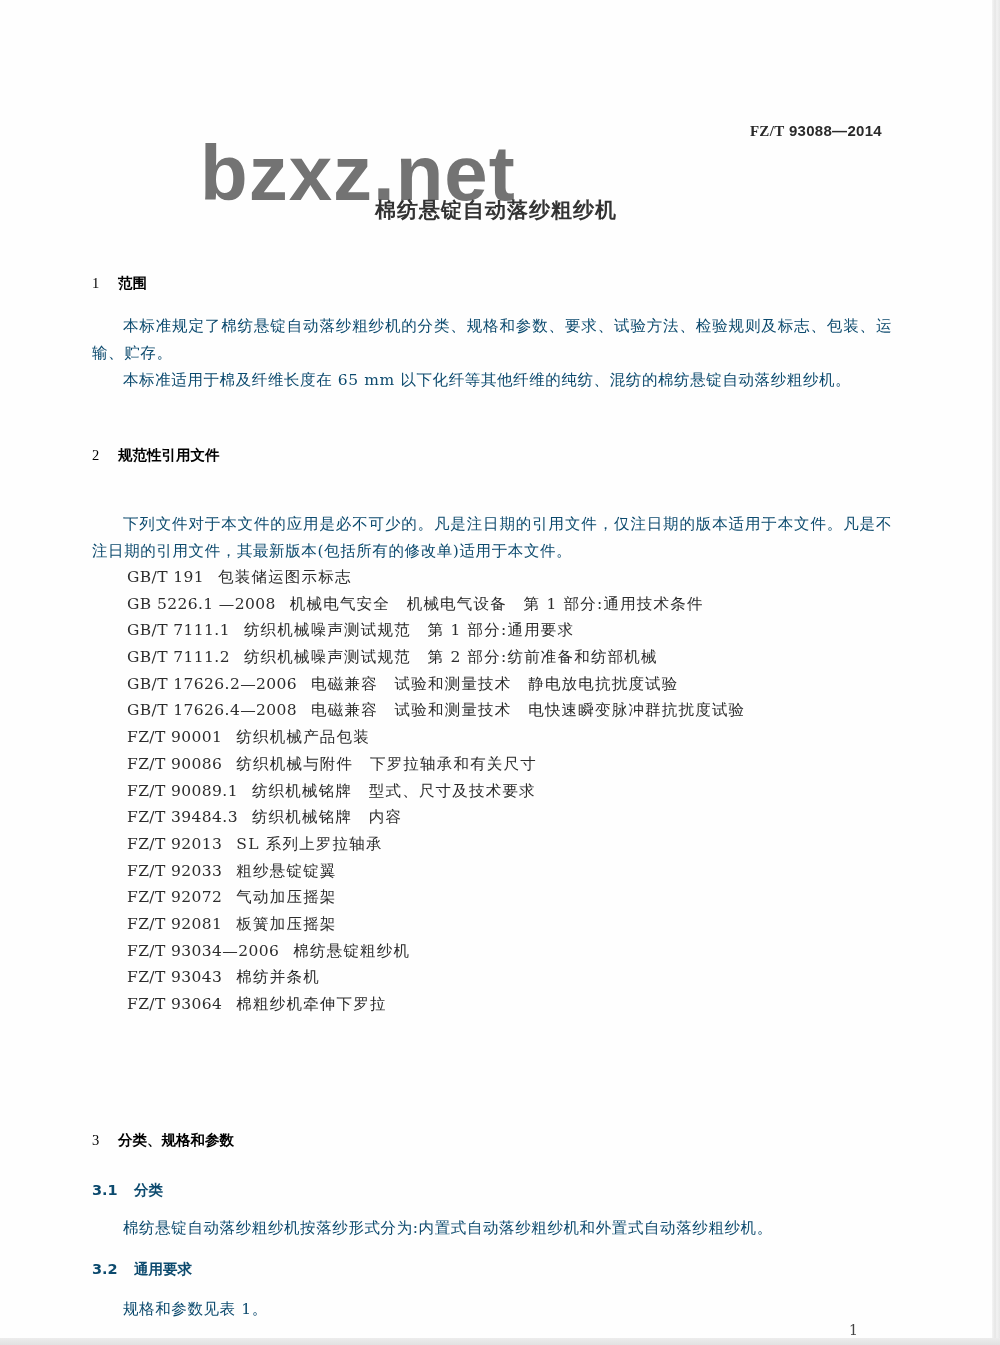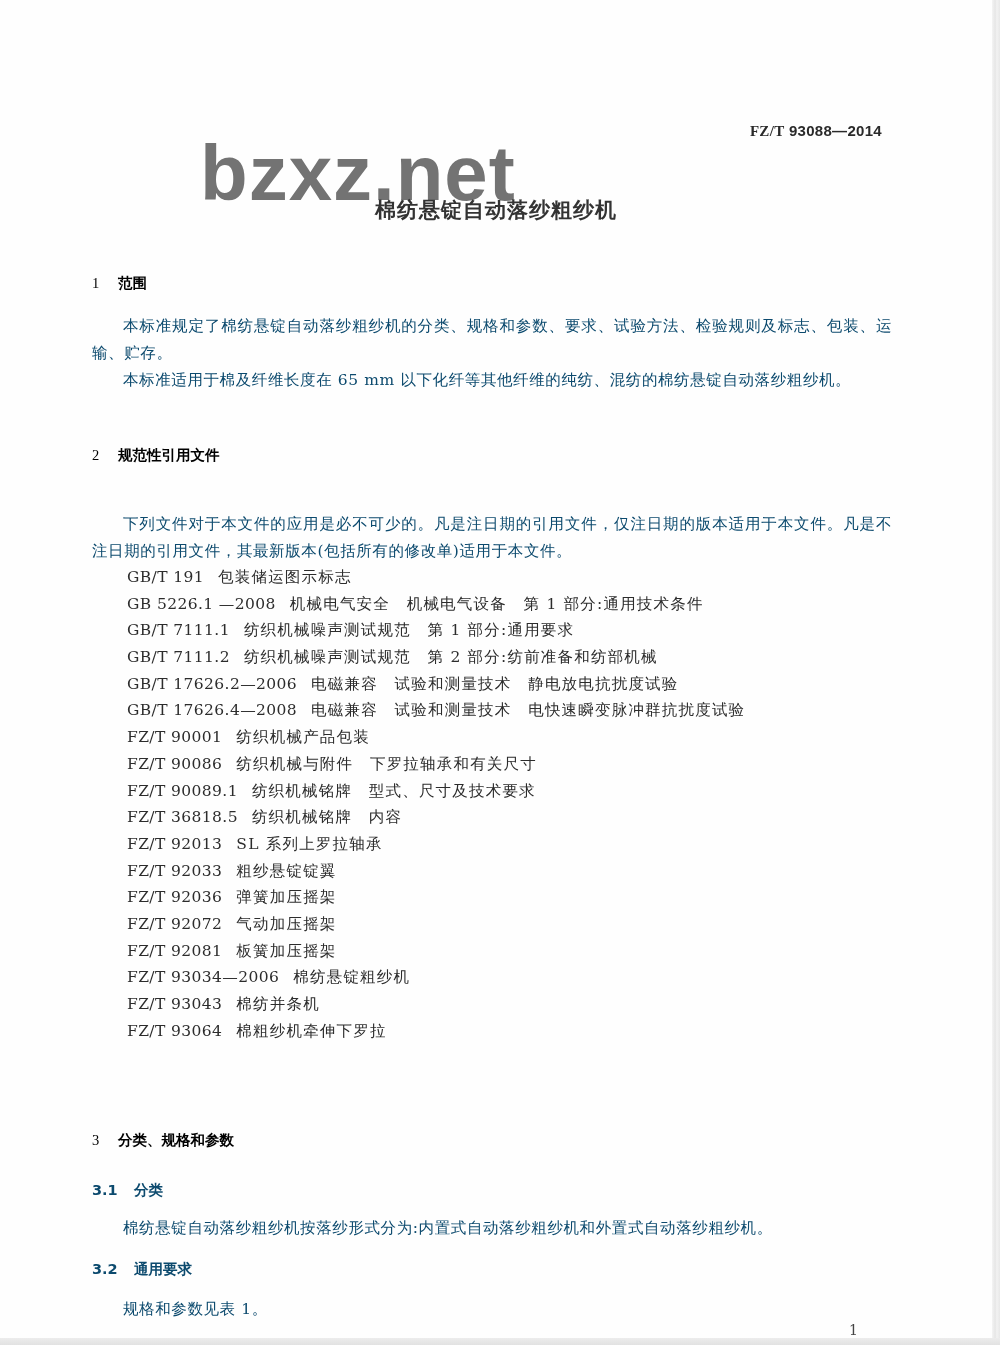--- a/index.html
+++ b/index.html
@@ -161,24 +161,23 @@
   <ul class="refs">
     <li><span class="code">GB/T 191</span><span class="title">包装储运图示标志</span></li>
     <li><span class="code">GB 5226.1 —2008</span><span class="title">机械电气安全　机械电气设备　第 1 部分:通用技术条件</span></li>
     <li><span class="code">GB/T 7111.1</span><span class="title">纺织机械噪声测试规范　第 1 部分:通用要求</span></li>
     <li><span class="code">GB/T 7111.2</span><span class="title">纺织机械噪声测试规范　第 2 部分:纺前准备和纺部机械</span></li>
     <li><span class="code">GB/T 17626.2—2006</span><span class="title">电磁兼容　试验和测量技术　静电放电抗扰度试验</span></li>
     <li><span class="code">GB/T 17626.4—2008</span><span class="title">电磁兼容　试验和测量技术　电快速瞬变脉冲群抗扰度试验</span></li>
     <li><span class="code">FZ/T 90001</span><span class="title">纺织机械产品包装</span></li>
     <li><span class="code">FZ/T 90086</span><span class="title">纺织机械与附件　下罗拉轴承和有关尺寸</span></li>
     <li><span class="code">FZ/T 90089.1</span><span class="title">纺织机械铭牌　型式、尺寸及技术要求</span></li>
-    <li><span class="code">FZ/T 36818.5</span><span class="title">纺织机械铭牌　内容</span></li>
+    <li><span class="code">FZ/T 39484.3</span><span class="title">纺织机械铭牌　内容</span></li>
     <li><span class="code">FZ/T 92013</span><span class="title">SL 系列上罗拉轴承</span></li>
     <li><span class="code">FZ/T 92033</span><span class="title">粗纱悬锭锭翼</span></li>
-    <li><span class="code">FZ/T 92036</span><span class="title">弹簧加压摇架</span></li>
     <li><span class="code">FZ/T 92072</span><span class="title">气动加压摇架</span></li>
     <li><span class="code">FZ/T 92081</span><span class="title">板簧加压摇架</span></li>
     <li><span class="code">FZ/T 93034—2006</span><span class="title">棉纺悬锭粗纱机</span></li>
     <li><span class="code">FZ/T 93043</span><span class="title">棉纺并条机</span></li>
     <li><span class="code">FZ/T 93064</span><span class="title">棉粗纱机牵伸下罗拉</span></li>
   </ul>
 
   <div class="h1" style="top:1131px;">
     <span class="num">3</span><span>分类、规格和参数</span>
   </div>

